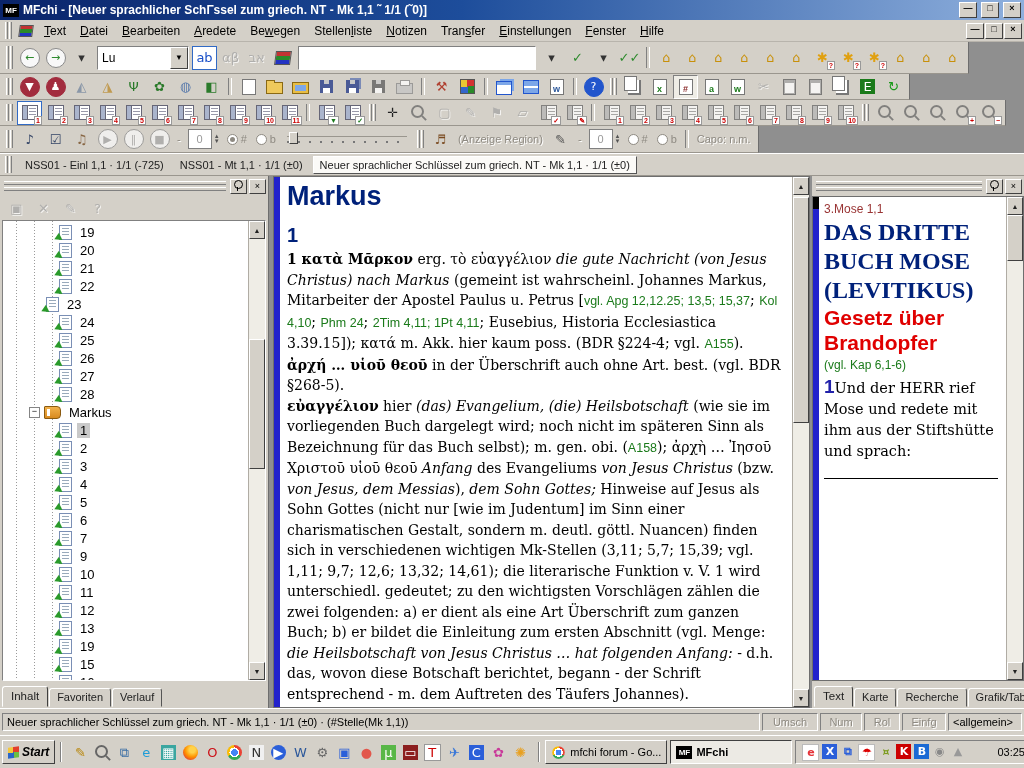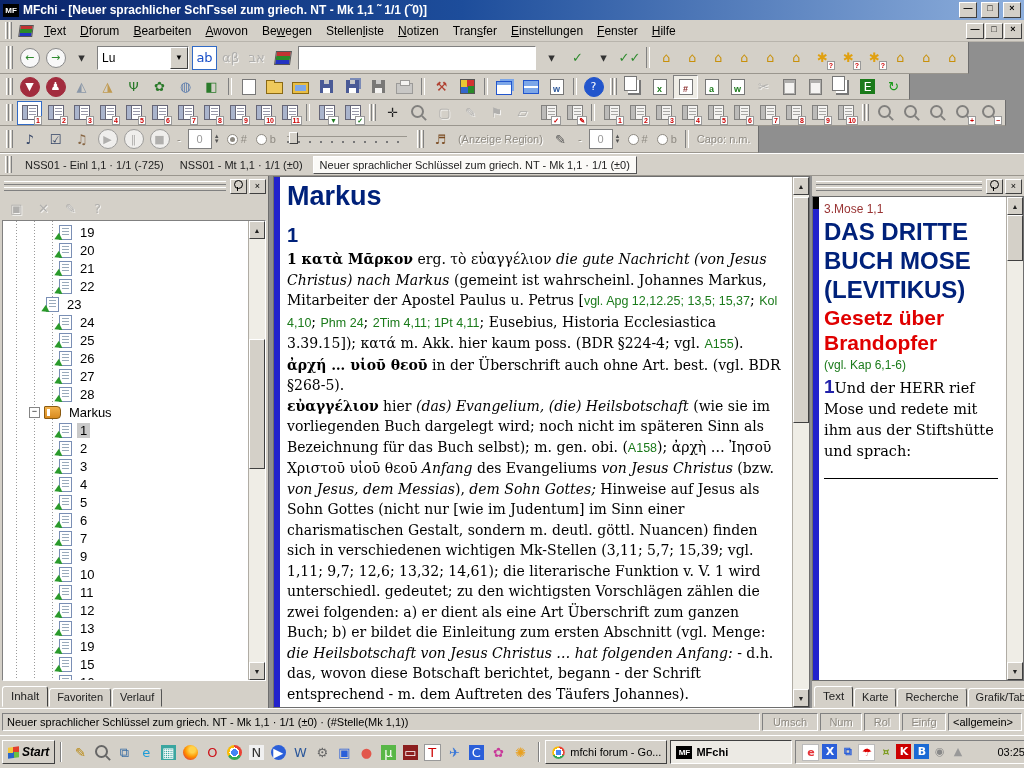--- a/index.html
+++ b/index.html
@@ -152,21 +152,21 @@
   .sb-btn{height:16px;background:#d4d0c8;border:1px solid;border-color:#fff #404040 #404040 #fff;
     font-size:7px;display:flex;align-items:center;justify-content:center;color:#222;flex:0 0 auto;}
   .sb-btn.bottom{margin-top:auto;}
   .sb-thumb{position:absolute;left:0;width:16px;background:#d4d0c8;border:1px solid;border-color:#fff #404040 #404040 #fff;box-sizing:border-box;}
   
   #rightwrap{width:212px;margin-left:2px;display:flex;flex-direction:column;background:#d4d0c8;flex:0 0 auto;}
   #rightpanel{flex:1;display:flex;background:#fff;border:1px solid #6e6e6e;min-height:0;}
   #rcontent{flex:1;padding:3px 4px 0 5px;overflow:hidden;min-width:0;}
   .rp-ref{font-size:12px;color:#993333;font-family:"Liberation Sans",sans-serif;margin:2px 0 2px 0;}
   .rp-h1{font-size:24px;line-height:1.2;font-weight:bold;color:#00217a;width:156px;word-break:break-all;
-    font-family:Liberation Sans, sans-serif;margin:0;}
+    font-family:Liberation Serif, serif;margin:0;}
   .rp-h2{font-size:21px;line-height:1.15;font-weight:bold;color:#e00000;font-family:"Liberation Sans",sans-serif;margin:2px 0 0 0;}
   .rp-note{font-size:12px;color:#1a7a1a;font-family:"Liberation Sans",sans-serif;margin:3px 0 4px 0;}
   .rp-verse{font-family:"DejaVu Serif","Liberation Serif",serif;font-size:14.5px;line-height:21px;color:#000;}
   .rp-vnum{font-size:19px;font-weight:bold;color:#2222aa;font-family:"Liberation Sans",sans-serif;}
   .rp-hr{border:none;border-top:1px solid #000;margin:16px 4px 0 0;}
   
   #statusbar{height:22px;background:#d4d0c8;display:flex;align-items:center;gap:2px;padding:2px 2px;flex:0 0 auto;border-top:1px solid #fff;}
   .sseg{height:16px;border:1px solid;border-color:#808080 #fff #fff #808080;display:flex;align-items:center;
     font-size:11px;padding:0 4px;white-space:nowrap;overflow:hidden;}
   .sseg.left{flex:1;color:#000;}
@@ -207,23 +207,23 @@
   </div>
 
   <div class="menubar">
     <div class="tb-grip">
         <span class="gbar"></span>
         <span class="gbar"></span>
       </div>
     <span class="i-bookstack" style="width:12px;height:10px;margin:0 4px;"></span>
     <span id="menu-items" style="display:flex">
         <span class="menu-item"><span></span><u>T</u><span>ext</span></span>
-        <span class="menu-item"><span></span><u>D</u><span>forum</span></span>
+        <span class="menu-item"><span></span><u>D</u><span>atei</span></span>
         <span class="menu-item"><span></span><u>B</u><span>earbeiten</span></span>
-        <span class="menu-item"><span></span><u>A</u><span>wovon</span></span>
+        <span class="menu-item"><span></span><u>A</u><span>redete</span></span>
         <span class="menu-item"><span>Be</span><u>w</u><span>egen</span></span>
         <span class="menu-item"><span>Stellen</span><u>l</u><span>iste</span></span>
         <span class="menu-item"><span></span><u>N</u><span>otizen</span></span>
         <span class="menu-item"><span>Tran</span><u>s</u><span>fer</span></span>
         <span class="menu-item"><span></span><u>E</u><span>instellungen</span></span>
         <span class="menu-item"><span></span><u>F</u><span>enster</span></span>
         <span class="menu-item"><span></span><u>H</u><span>ilfe</span></span>
       </span>
     <span class="mright">
       <span class="winbtn">—</span>

